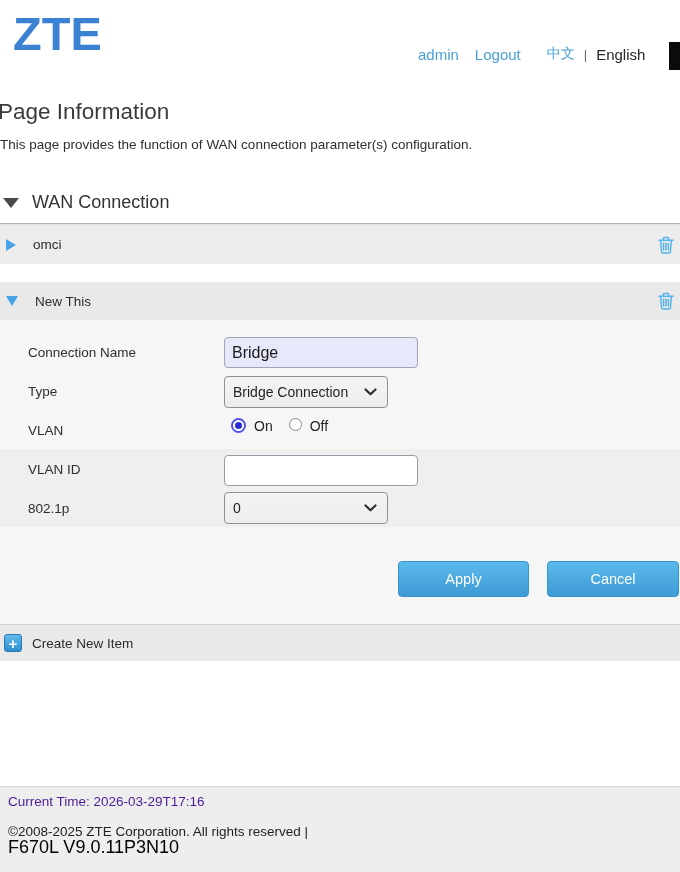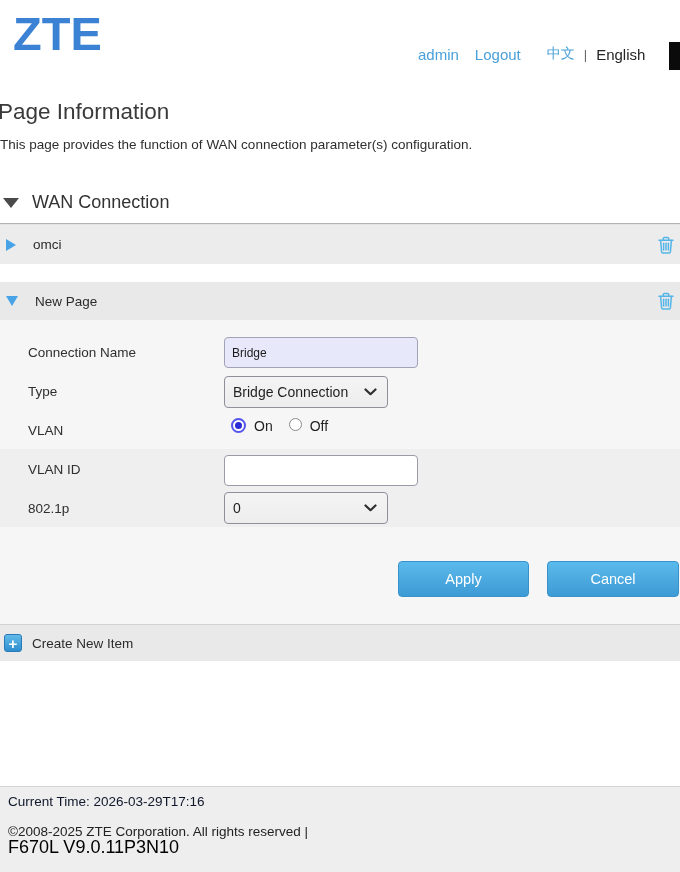--- a/index.html
+++ b/index.html
@@ -30,21 +30,21 @@
   .acc-row.omci{top:224px;height:40px;background:#ececec;border-top:1px solid #e3e3e3;}
   .acc-row.newitem{top:282px;height:38px;background:#e9e9e9;}
   .tri-blue-right{width:0;height:0;border-top:6.5px solid transparent;border-bottom:6.5px solid transparent;border-left:10px solid #47a3e6;}
   .tri-blue-down{width:0;height:0;border-left:6.5px solid transparent;border-right:6.5px solid transparent;border-top:10px solid #47a3e6;}
   .acc-label{margin-left:17px;font-size:13.5px;color:#2b2b2b;}
   .trash{margin-left:auto;width:16px;height:18px;cursor:pointer;flex:none;}
   
   .panel{position:absolute;left:0;top:320px;width:680px;height:304px;background:#f6f6f6;}
   .f-label{position:absolute;left:28px;font-size:13.5px;color:#2f2f2f;}
   .text-input{position:absolute;left:224px;width:178px;height:29px;border:1px solid #a2a2b6;border-radius:4px;
-    padding:0 7px;font-family:"Liberation Sans",sans-serif;font-size:12px;color:#1a1a1a;outline:none;}
+    padding:0 7px;font-family:"Liberation Sans",sans-serif;font-size:16px;color:#1a1a1a;outline:none;}
   .text-input.filled{background:#e7e9fb;}
   .text-input.empty{background:#ffffff;border-color:#9a9aa8;}
   .selectbox{position:absolute;left:224px;width:164px;height:32px;box-sizing:border-box;border:1px solid #8f8f9b;border-radius:4px;
     background:linear-gradient(#f4f4f4,#ededed);display:flex;align-items:center;padding:0 10px 0 8px;font-size:14px;color:#1f1f1f;cursor:pointer;}
   .selectbox .chev{margin-left:auto;}
   .radio-row{position:absolute;left:231px;display:flex;align-items:flex-start;}
   .radio-on{width:11px;height:11px;border:2px solid #5353ee;border-radius:50%;background:#fff;display:flex;align-items:center;justify-content:center;cursor:pointer;flex:none;}
   .radio-on .dot{width:7px;height:7px;border-radius:50%;background:#2b2bd6;}
   .radio-off{width:13px;height:13px;border:1.5px solid #8a8a8a;border-radius:50%;background:#fff;cursor:pointer;flex:none;box-sizing:border-box;}
   .radio-lbl{font-size:14px;color:#1f1f1f;margin-left:8px;cursor:pointer;}
@@ -54,21 +54,21 @@
   .btn.apply{left:398px;width:129px;}
   .btn.cancel{left:547px;width:130px;}
   
   .create-row{position:absolute;left:0;top:624px;width:680px;height:37px;background:#e9e9e9;border-top:1px solid #d2d2d2;
     display:flex;align-items:center;padding-left:4px;box-sizing:border-box;cursor:pointer;}
   .plus-icon{width:18px;height:18px;border-radius:3px;background:linear-gradient(#62bae9,#2d8ecf);border:1px solid #2779b8;
     color:#fff;font-size:15px;font-weight:700;display:flex;align-items:center;justify-content:center;line-height:1;box-sizing:border-box;}
   .create-label{margin-left:10px;font-size:13.5px;color:#2b2b2b;}
   
   .footer{position:absolute;left:0;top:786px;width:680px;height:86px;background:#eeeeee;border-top:1px solid #d4d4d4;box-sizing:border-box;padding:7px 0 0 8px;}
-  .foot-line1{font-size:13.5px;color:#0f172a;}
+  .foot-line1{font-size:13.5px;color:#4c1d95;}
   .foot-line2{margin-top:15px;font-size:13.5px;color:#222;line-height:15.5px;}
   .foot-line3{font-size:18px;color:#000000;line-height:15.5px;}
 </style>
 </head>
 <body>
 
 <div id="app">
 
   <div class="logo">ZTE</div>
   <div class="header-links">
@@ -99,21 +99,21 @@
         <path d="M2.6 4.5 l1 11.4 a1.3 1.3 0 0 0 1.3 1.1 h6.2 a1.3 1.3 0 0 0 1.3-1.1 l1-11.4"></path>
         <path d="M5.6 7.2 V14"></path>
           <path d="M8 7.2 V14"></path>
           <path d="M10.4 7.2 V14"></path>
       </g>
     </svg>
   </div>
 
   <div class="acc-row newitem">
     <span class="tri-blue-down"></span>
-    <span class="acc-label">New Page</span>
+    <span class="acc-label">New This</span>
     <svg class="trash" viewBox="0 0 16 18">
       <g fill="none" stroke="#55b5e8" stroke-width="1.5" stroke-linecap="round" stroke-linejoin="round">
         <path d="M1 4.2 H15"></path>
         <path d="M5.3 4 V2.6 a1.1 1.1 0 0 1 1.1-1.1 h3.2 a1.1 1.1 0 0 1 1.1 1.1 V4"></path>
         <path d="M2.6 4.5 l1 11.4 a1.3 1.3 0 0 0 1.3 1.1 h6.2 a1.3 1.3 0 0 0 1.3-1.1 l1-11.4"></path>
         <path d="M5.6 7.2 V14"></path>
           <path d="M8 7.2 V14"></path>
           <path d="M10.4 7.2 V14"></path>
       </g>
     </svg>

